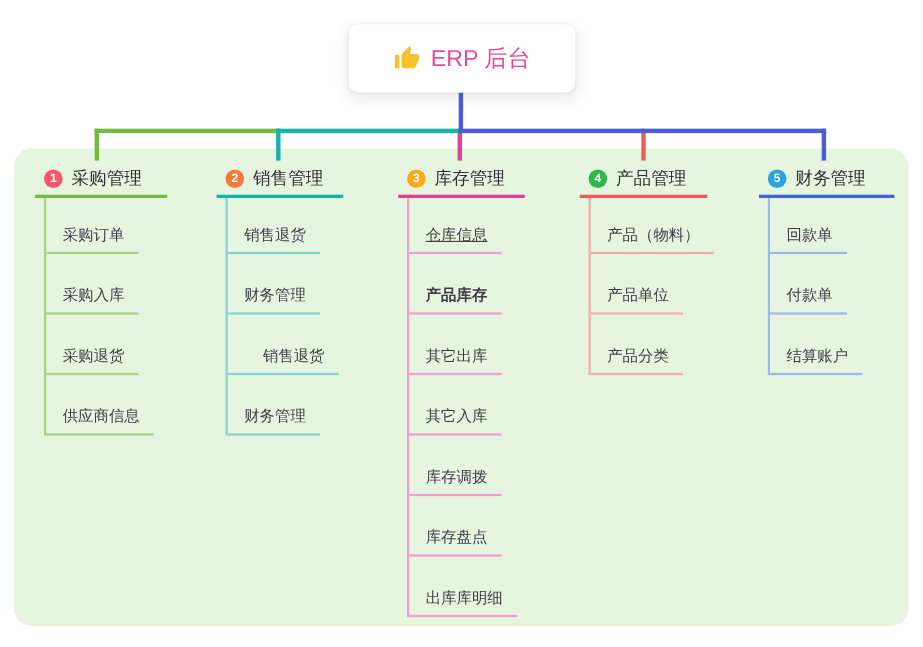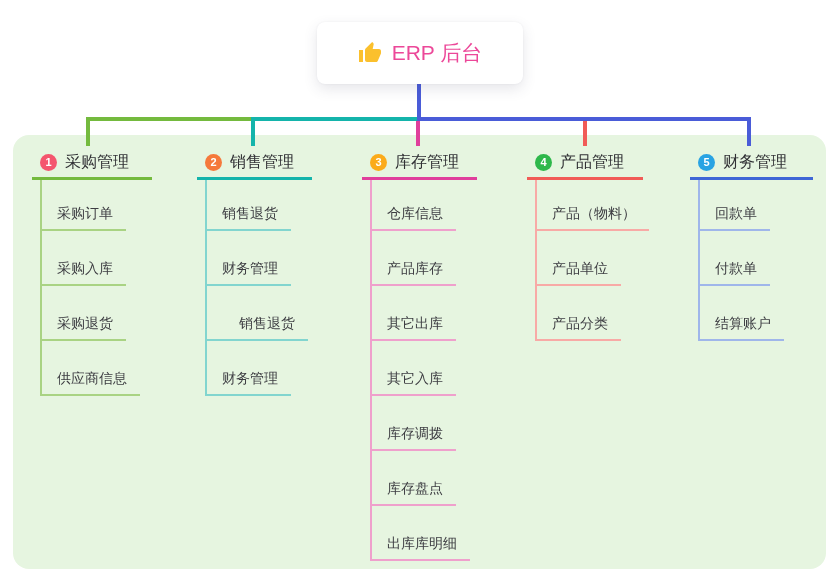--- a/index.html
+++ b/index.html
@@ -93,24 +93,24 @@
           </div>
         </div>
       </div>
       <div class="branch-col" style="left: 362px; top: 147px;">
         <div class="branch-header" style="width: 115px; border-bottom-color: rgb(224, 63, 156);">
           <span class="badge" style="background: rgb(251, 171, 26);">3</span>
           <span>库存管理</span>
         </div>
         <div class="children" style="border-left-color: rgb(239, 160, 204);">
           <div class="child-row first">
-            <span class="child-label" style="border-bottom-color: rgb(239, 160, 204);">仓库信息</span>
+            <span class="child-label" style="border-bottom-color: rgb(239, 160, 204); text-decoration: underline;">仓库信息</span>
           </div>
           <div class="child-row">
-            <span class="child-label" style="border-bottom-color: rgb(239, 160, 204);">产品库存</span>
+            <span class="child-label" style="border-bottom-color: rgb(239, 160, 204); font-weight: bold;">产品库存</span>
           </div>
           <div class="child-row">
             <span class="child-label" style="border-bottom-color: rgb(239, 160, 204);">其它出库</span>
           </div>
           <div class="child-row">
             <span class="child-label" style="border-bottom-color: rgb(239, 160, 204);">其它入库</span>
           </div>
           <div class="child-row">
             <span class="child-label" style="border-bottom-color: rgb(239, 160, 204);">库存调拨</span>
           </div>

